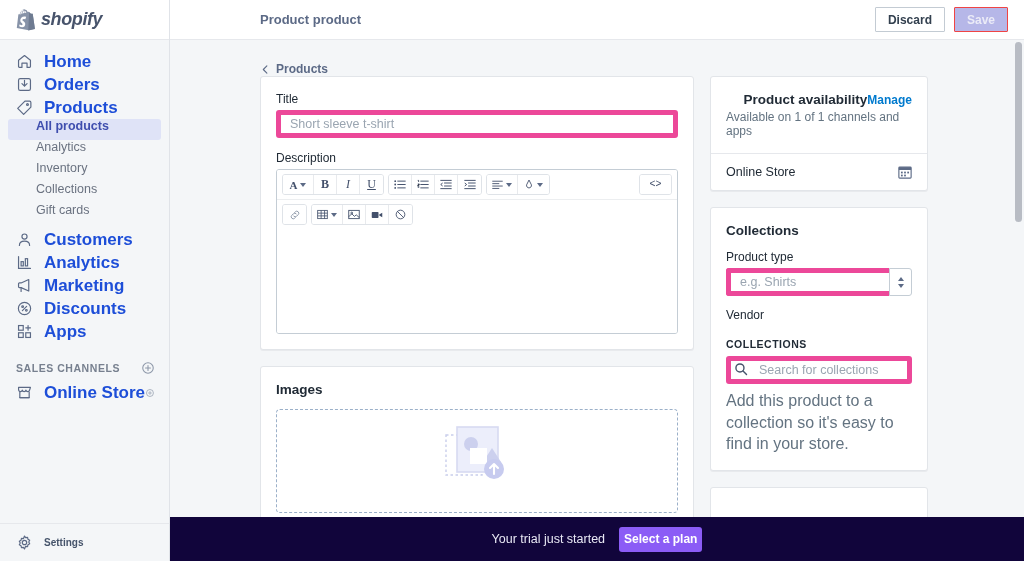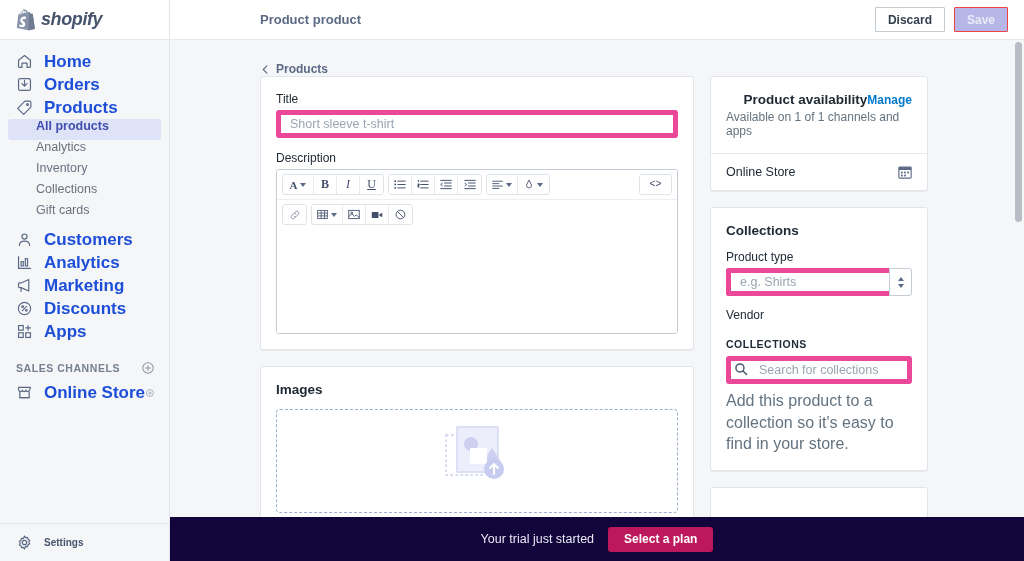--- a/index.html
+++ b/index.html
@@ -171,22 +171,22 @@
   .help-text { font-size: 16px; color: #637381; line-height: 1.35; margin-top: 6px; }
 
   
   .banner {
     position: absolute; left: 0; bottom: 0; width: 854px; height: 44px;
     background: #11053b; display: flex; align-items: center; justify-content: center;
     gap: 14px; z-index: 20;
   }
   .banner .msg { font-size: 12.5px; color: #e9e9f5; }
   .btn-plan {
-    background: #be185d; color: #fff; border: none; border-radius: 3px;
-    height: 25px; padding: 0 16px; font-size: 12px; font-weight: bold;
+    background: #8b5cf6; color: #fff; border: none; border-radius: 3px;
+    height: 25px; padding: 0 5px; font-size: 12px; font-weight: bold;
     cursor: pointer; font-family: "Liberation Sans", sans-serif;
   }
   .scrollbar {
     position: absolute; right: 2px; top: 42px; width: 7px; height: 180px;
     background: #b8bcc4; border-radius: 4px; z-index: 10; cursor: pointer;
   }
 </style>
 </head>
 <body>
 

